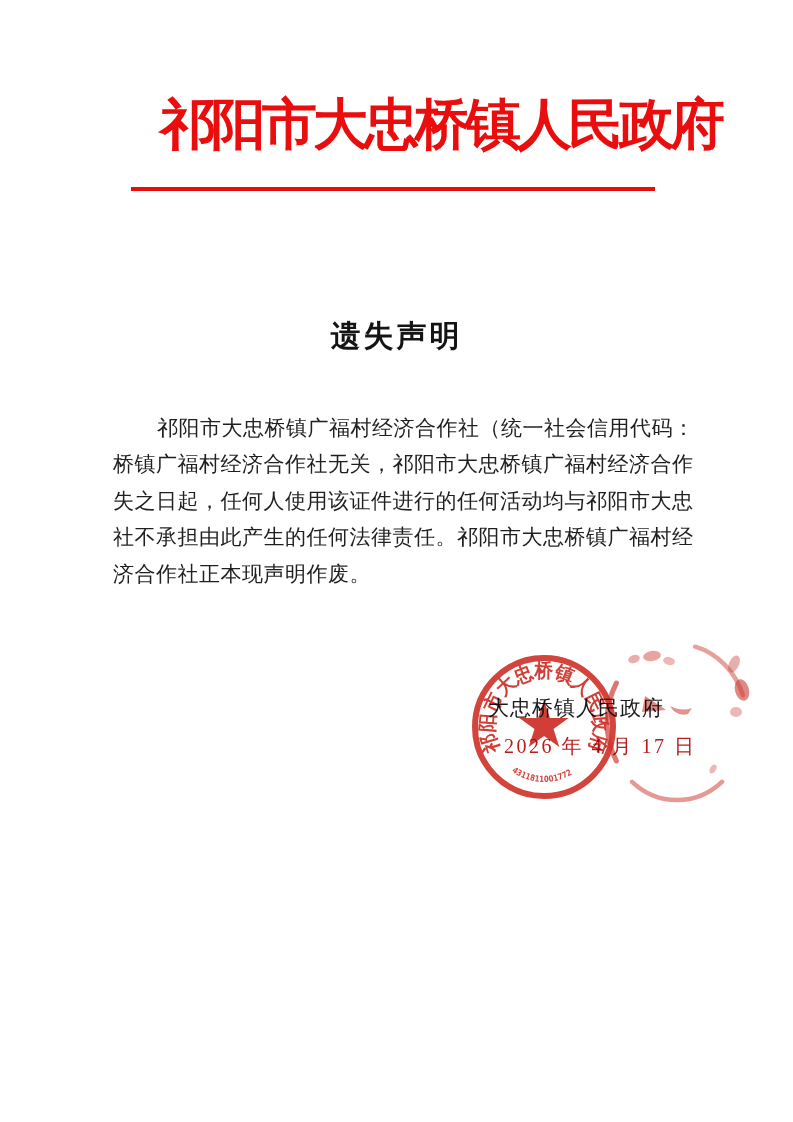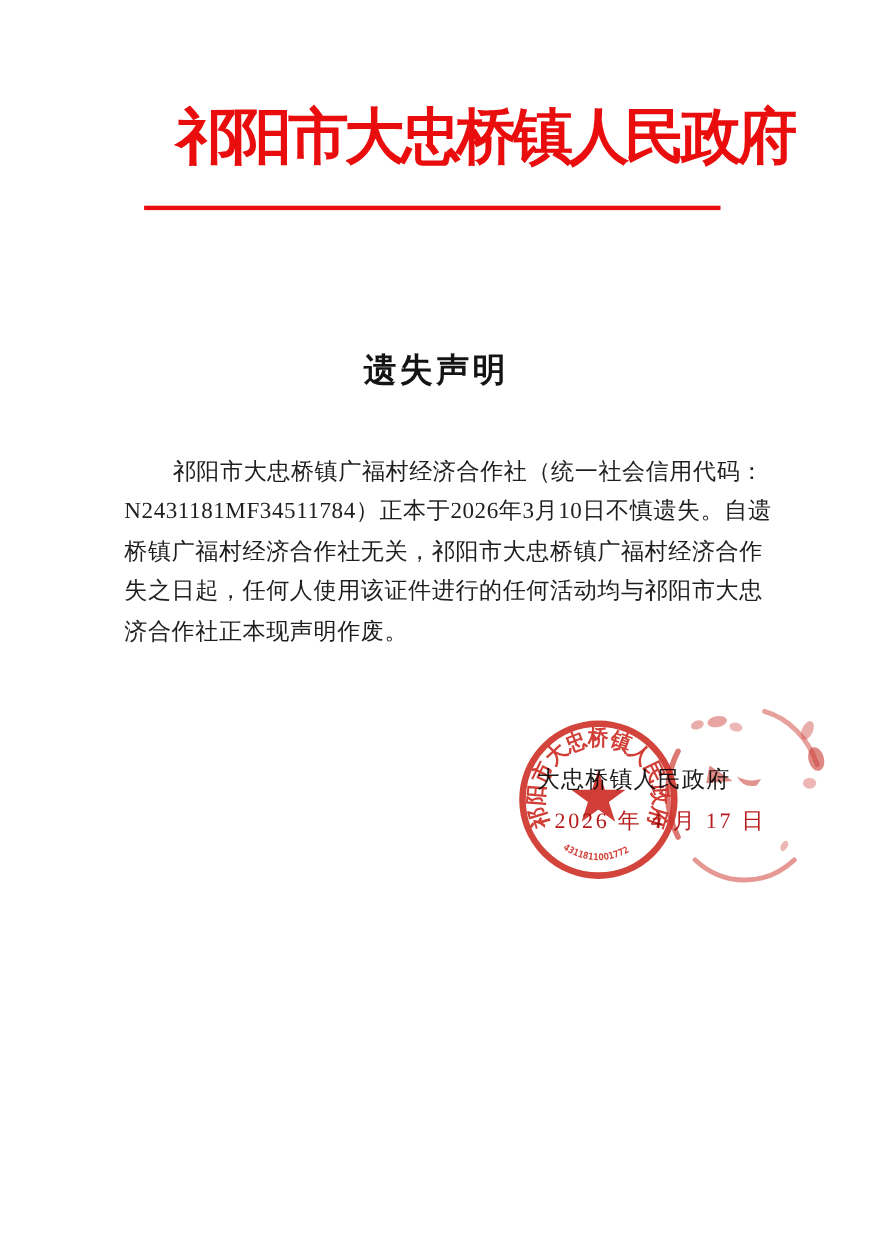--- a/index.html
+++ b/index.html
@@ -95,23 +95,23 @@
 
 <div class="page">
 
   <div class="org-title">祁阳市大忠桥镇人民政府</div>
   <div class="head-rule"></div>
 
   <div class="doc-title">遗失声明</div>
 
   <div class="body-block">
     <div class="body-line indent">祁阳市大忠桥镇广福村经济合作社（统一社会信用代码：</div>
-    <div class="body-line">N2431181MF34511784）正本于2026年3月10日不慎遗失。自遗</div>
     <div class="body-line">桥镇广福村经济合作社无关，祁阳市大忠桥镇广福村经济合作</div>
     <div class="body-line">失之日起，任何人使用该证件进行的任何活动均与祁阳市大忠</div>
+    <div class="body-line">社不承担由此产生的任何法律责任。祁阳市大忠桥镇广福村经</div>
     <div class="body-line last">济合作社正本现声明作废。</div>
   </div>
 
   <div class="sig-org">大忠桥镇人民政府</div>
   <div class="sig-date">2026 年 4 月 17 日</div>
 
   <div class="stamps">
 
     <svg class="seal-ghost" width="210" height="200" viewBox="0 0 210 200">
 

